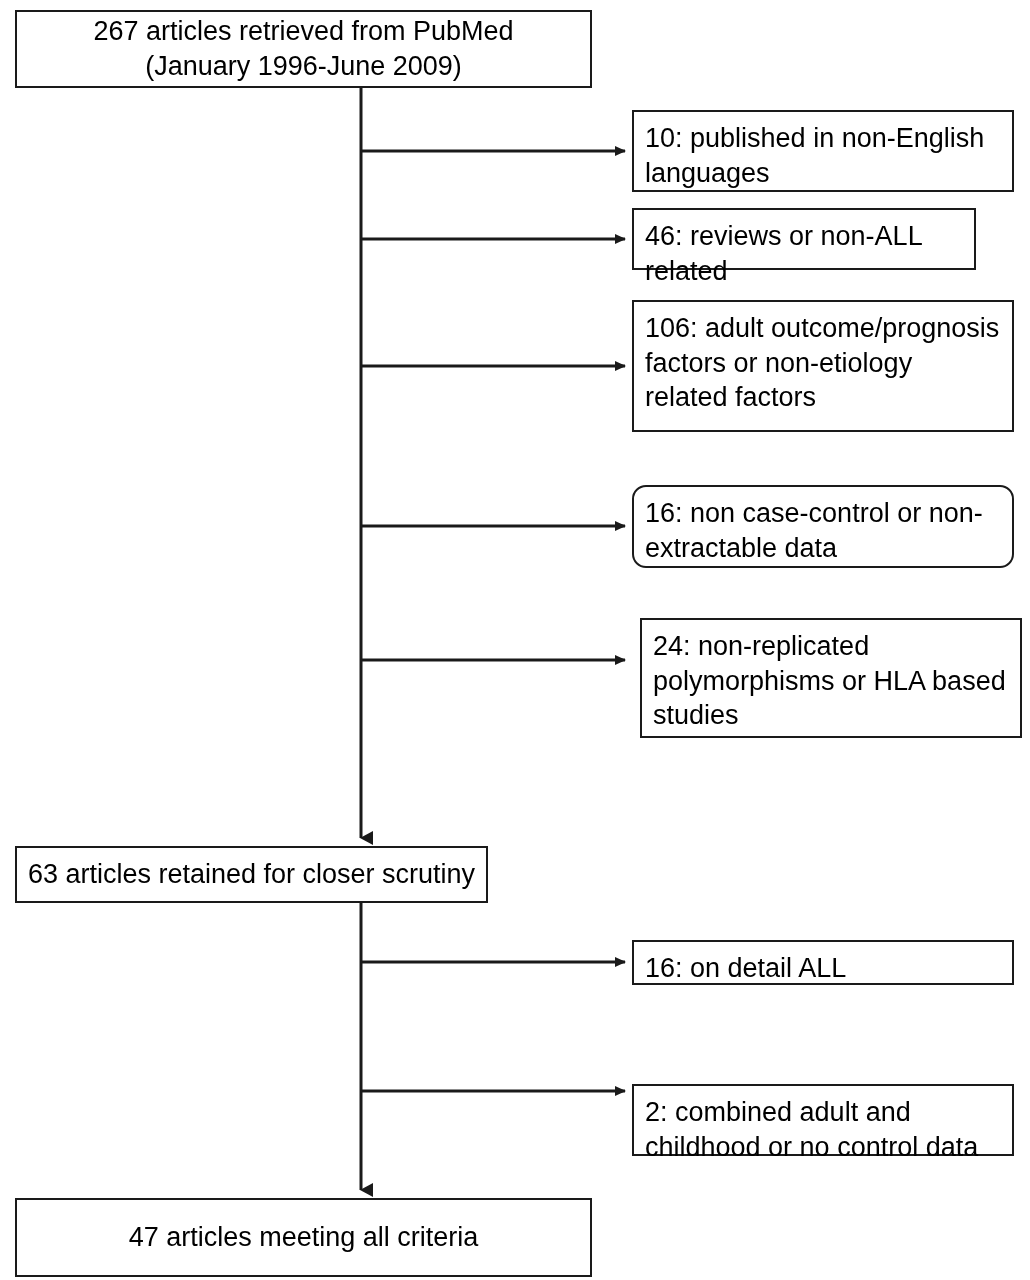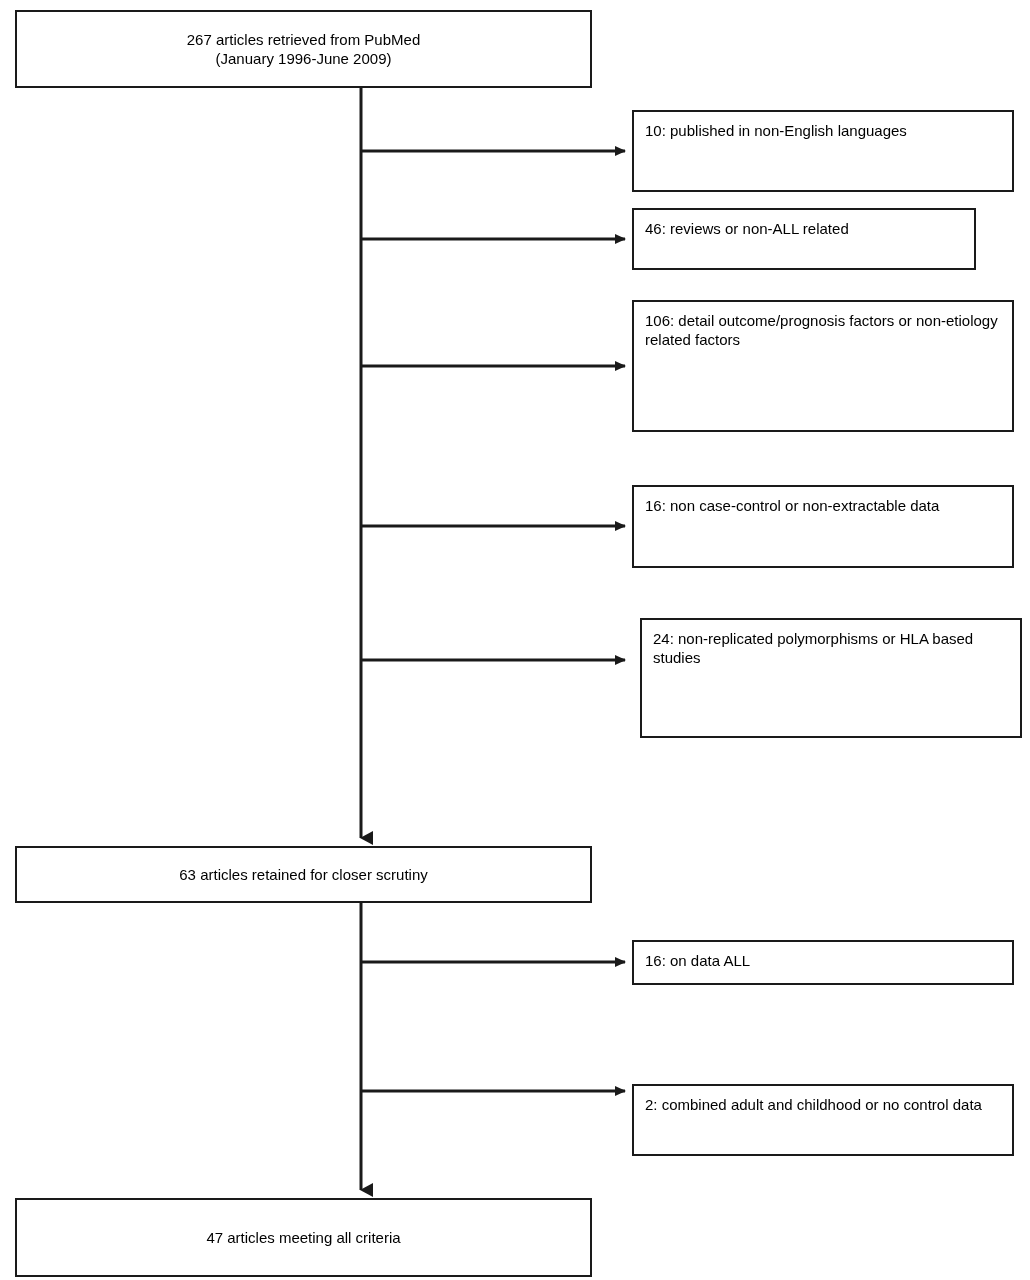--- a/index.html
+++ b/index.html
@@ -33,21 +33,21 @@
     box-sizing: border-box;
     background: #ffffff;
     border: 2px solid #1a1a1a;
     display: flex;
     align-items: center;
     z-index: 2;
   }
   .node .node-text {
     display: block;
     width: 100%;
-    font-size: 15px;
+    font-size: 27px;
     line-height: 1.28;
     color: #000000;
     white-space: pre-line;
   }
   
   .node.main .node-text {
     text-align: center;
     padding: 0 8px;
   }
   .node.main.two-line .node-text {
@@ -97,49 +97,49 @@
       <path d="M361,962 L625,962" marker-end="url(#arrow-right)"></path>
       <path d="M361,1091 L625,1091" marker-end="url(#arrow-right)"></path>
     </g>
   </svg>
 
   <div class="node main two-line" style="left:15px; top:10px; width:577px; height:78px;">
     <span class="node-text">267 articles retrieved from PubMed
 (January 1996-June 2009)</span>
   </div>
 
-  <div class="node main" style="left:15px; top:846px; width:577px; height:57px;">
+  <div class="node main" style="left:15px; top:846px; width:473px; height:57px;">
     <span class="node-text">63 articles retained for closer scrutiny</span>
   </div>
 
   <div class="node main" style="left:15px; top:1198px; width:577px; height:79px;">
     <span class="node-text">47 articles meeting all criteria</span>
   </div>
 
   <div class="node exclusion" style="left:632px; top:110px; width:382px; height:82px;">
     <span class="node-text">10: published in non-English languages</span>
   </div>
 
   <div class="node exclusion" style="left:632px; top:208px; width:344px; height:62px;">
     <span class="node-text">46: reviews or non-ALL related</span>
   </div>
 
   <div class="node exclusion" style="left:632px; top:300px; width:382px; height:132px;">
-    <span class="node-text">106: detail outcome/prognosis factors or non-etiology related factors</span>
+    <span class="node-text">106: adult outcome/prognosis factors or non-etiology related factors</span>
   </div>
 
-  <div class="node exclusion" style="left:632px; top:485px; width:382px; height:83px;">
+  <div class="node exclusion" style="left:632px; top:485px; width:382px; height:83px;border-radius:14px;">
     <span class="node-text">16: non case-control or non-extractable data</span>
   </div>
 
   <div class="node exclusion" style="left:632px; top:618px; width:382px; height:120px;margin-left:8px;">
     <span class="node-text">24: non-replicated polymorphisms or HLA based studies</span>
   </div>
 
   <div class="node exclusion" style="left:632px; top:940px; width:382px; height:45px;">
-    <span class="node-text">16: on data ALL</span>
+    <span class="node-text">16: on detail ALL</span>
   </div>
 
   <div class="node exclusion" style="left:632px; top:1055px; width:382px; height:72px;margin-top:29px;">
     <span class="node-text">2: combined adult and childhood or no control data</span>
   </div>
 
 </div>
 
 </body></html>

